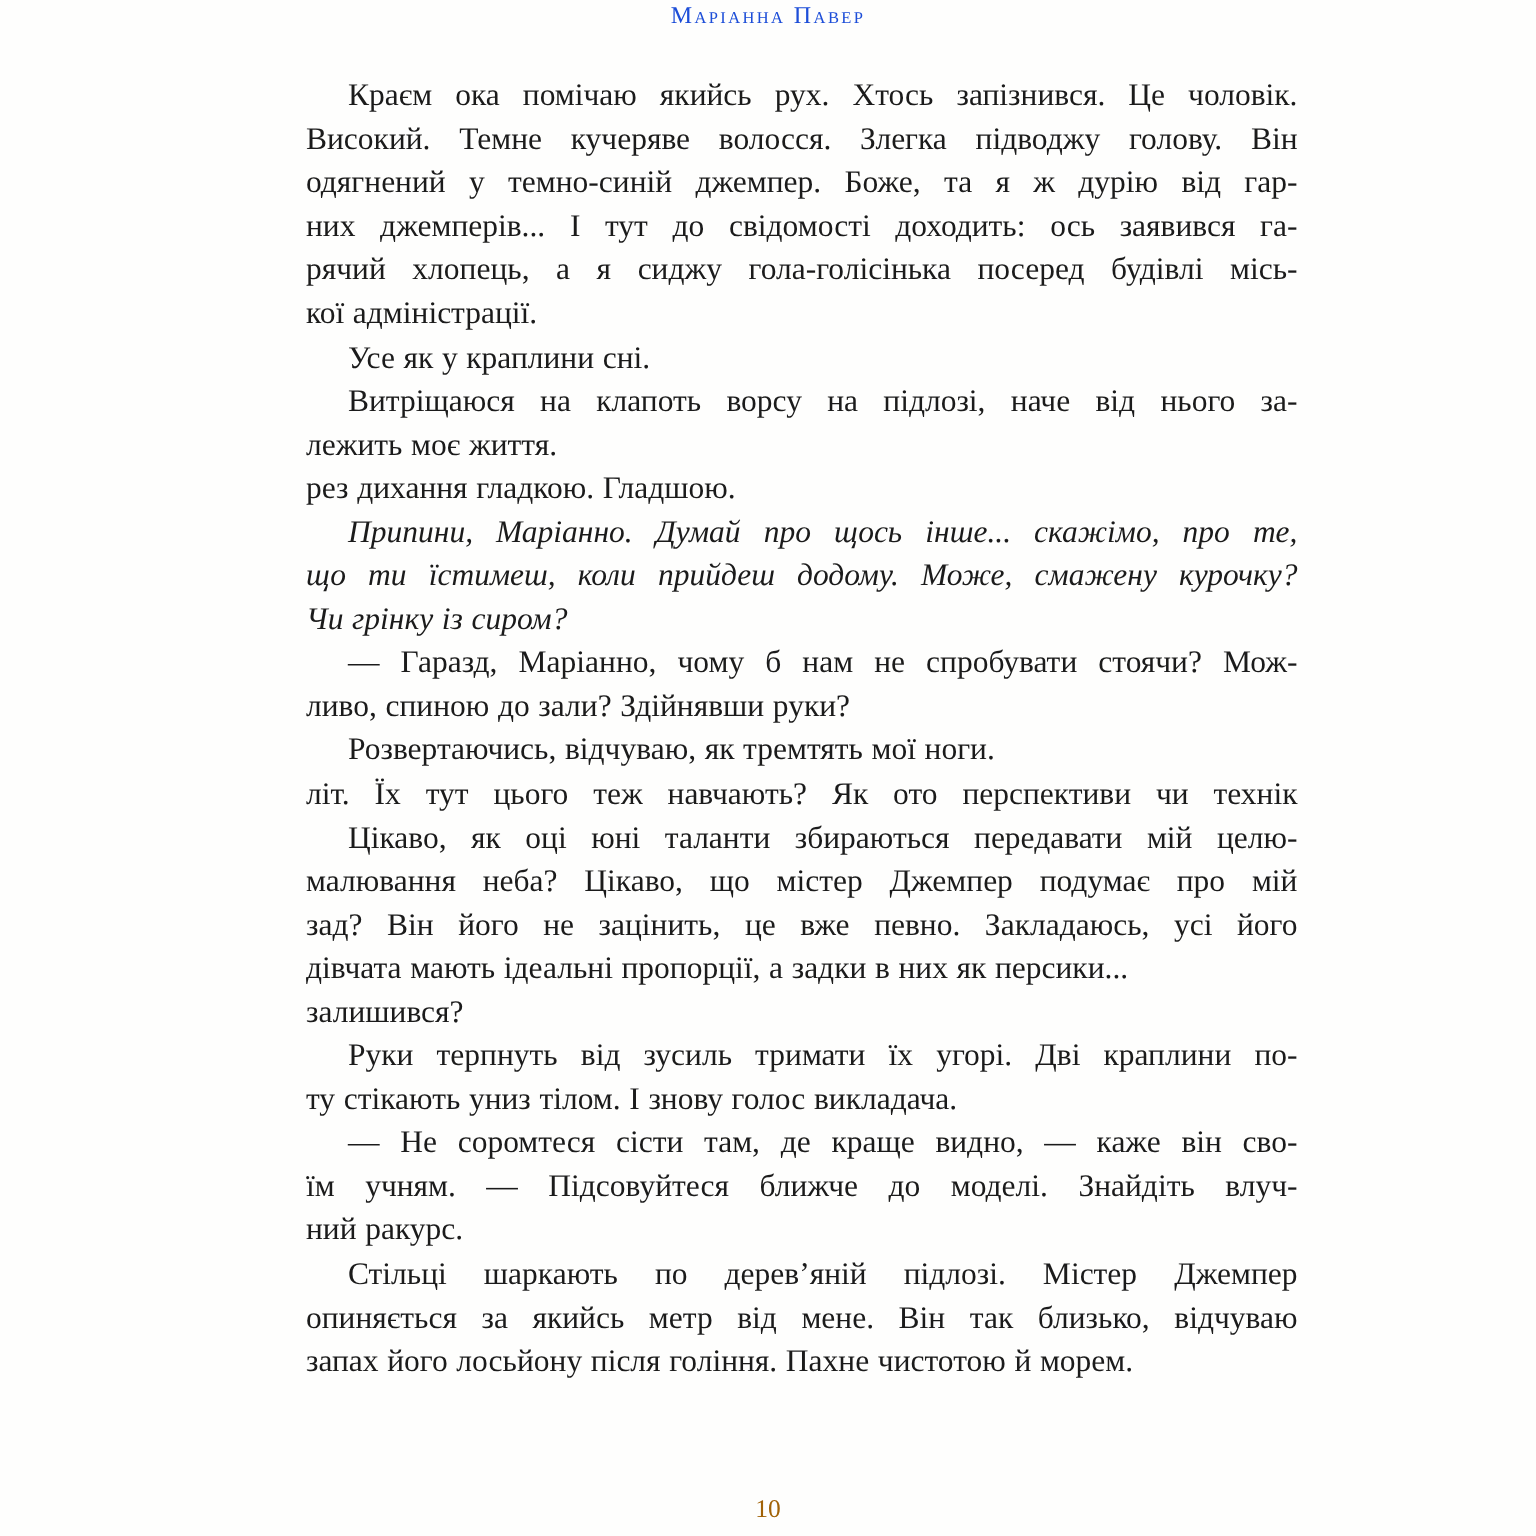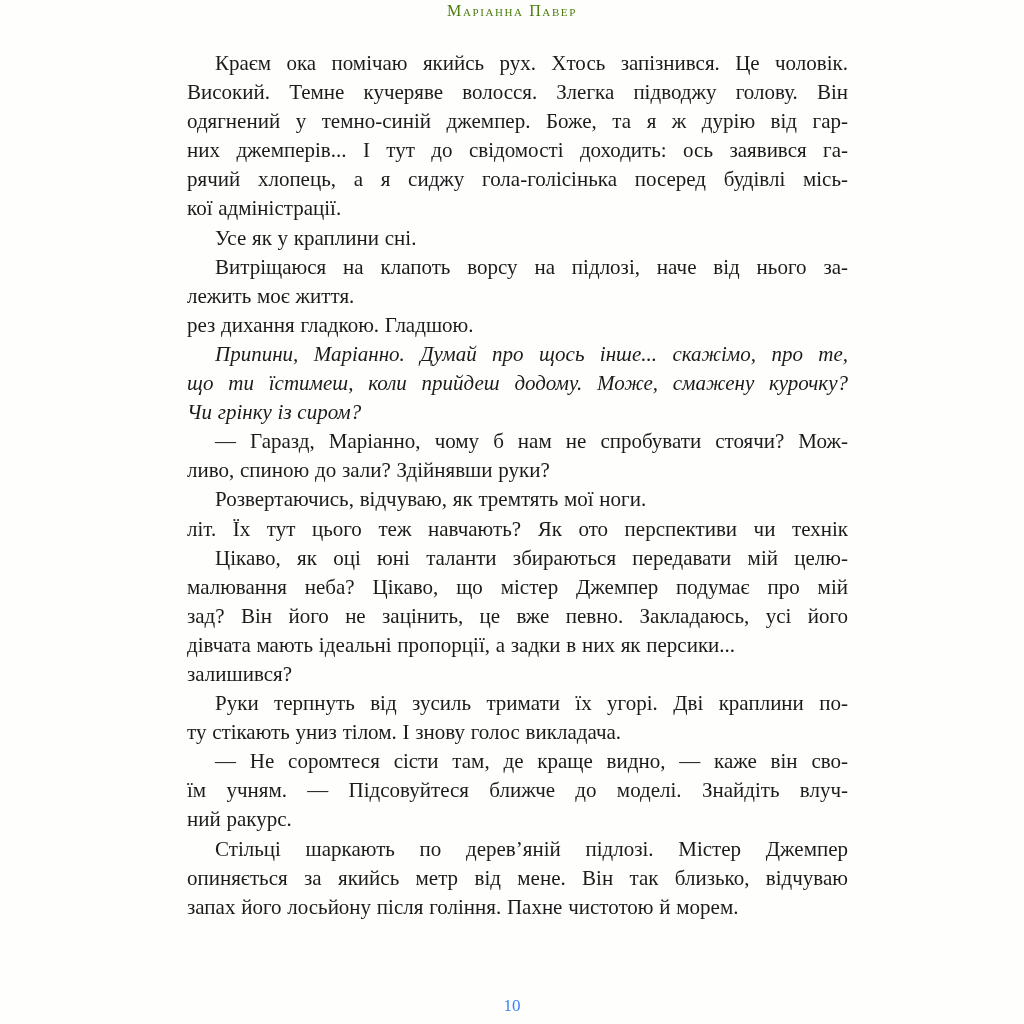--- a/index.html
+++ b/index.html
@@ -18,26 +18,26 @@
   }
   .running-header {
     position: absolute;
     top: 2px;
     left: 0;
     width: 100%;
     text-align: center;
     font-variant: small-caps;
     font-size: 16px;
     letter-spacing: 1.6px;
-    color: #4d7c0f;
+    color: #1d4ed8;
   }
   .text-block {
     position: absolute;
     top: 49px;
-    left: 187px;
+    left: 204px;
     width: 661px;
   }
   .line {
     font-size: 21px;
     line-height: 29.1px;
     text-align: justify;
     text-align-last: justify;
     word-spacing: 0.5px;
   }
   .line.last {
@@ -49,21 +49,21 @@
   .line.italic {
     font-style: italic;
   }
   .folio {
     position: absolute;
     top: 996px;
     left: 0;
     width: 100%;
     text-align: center;
     font-size: 17px;
-    color: #3b82f6;
+    color: #a16207;
   }
 </style>
 </head>
 <body>
 
 <div class="page">
   <div class="running-header">Маріанна Павер</div>
 
   <div class="text-block">
       <div class="line indent">Краєм ока помічаю якийсь рух. Хтось запізнився. Це чоловік.</div>

